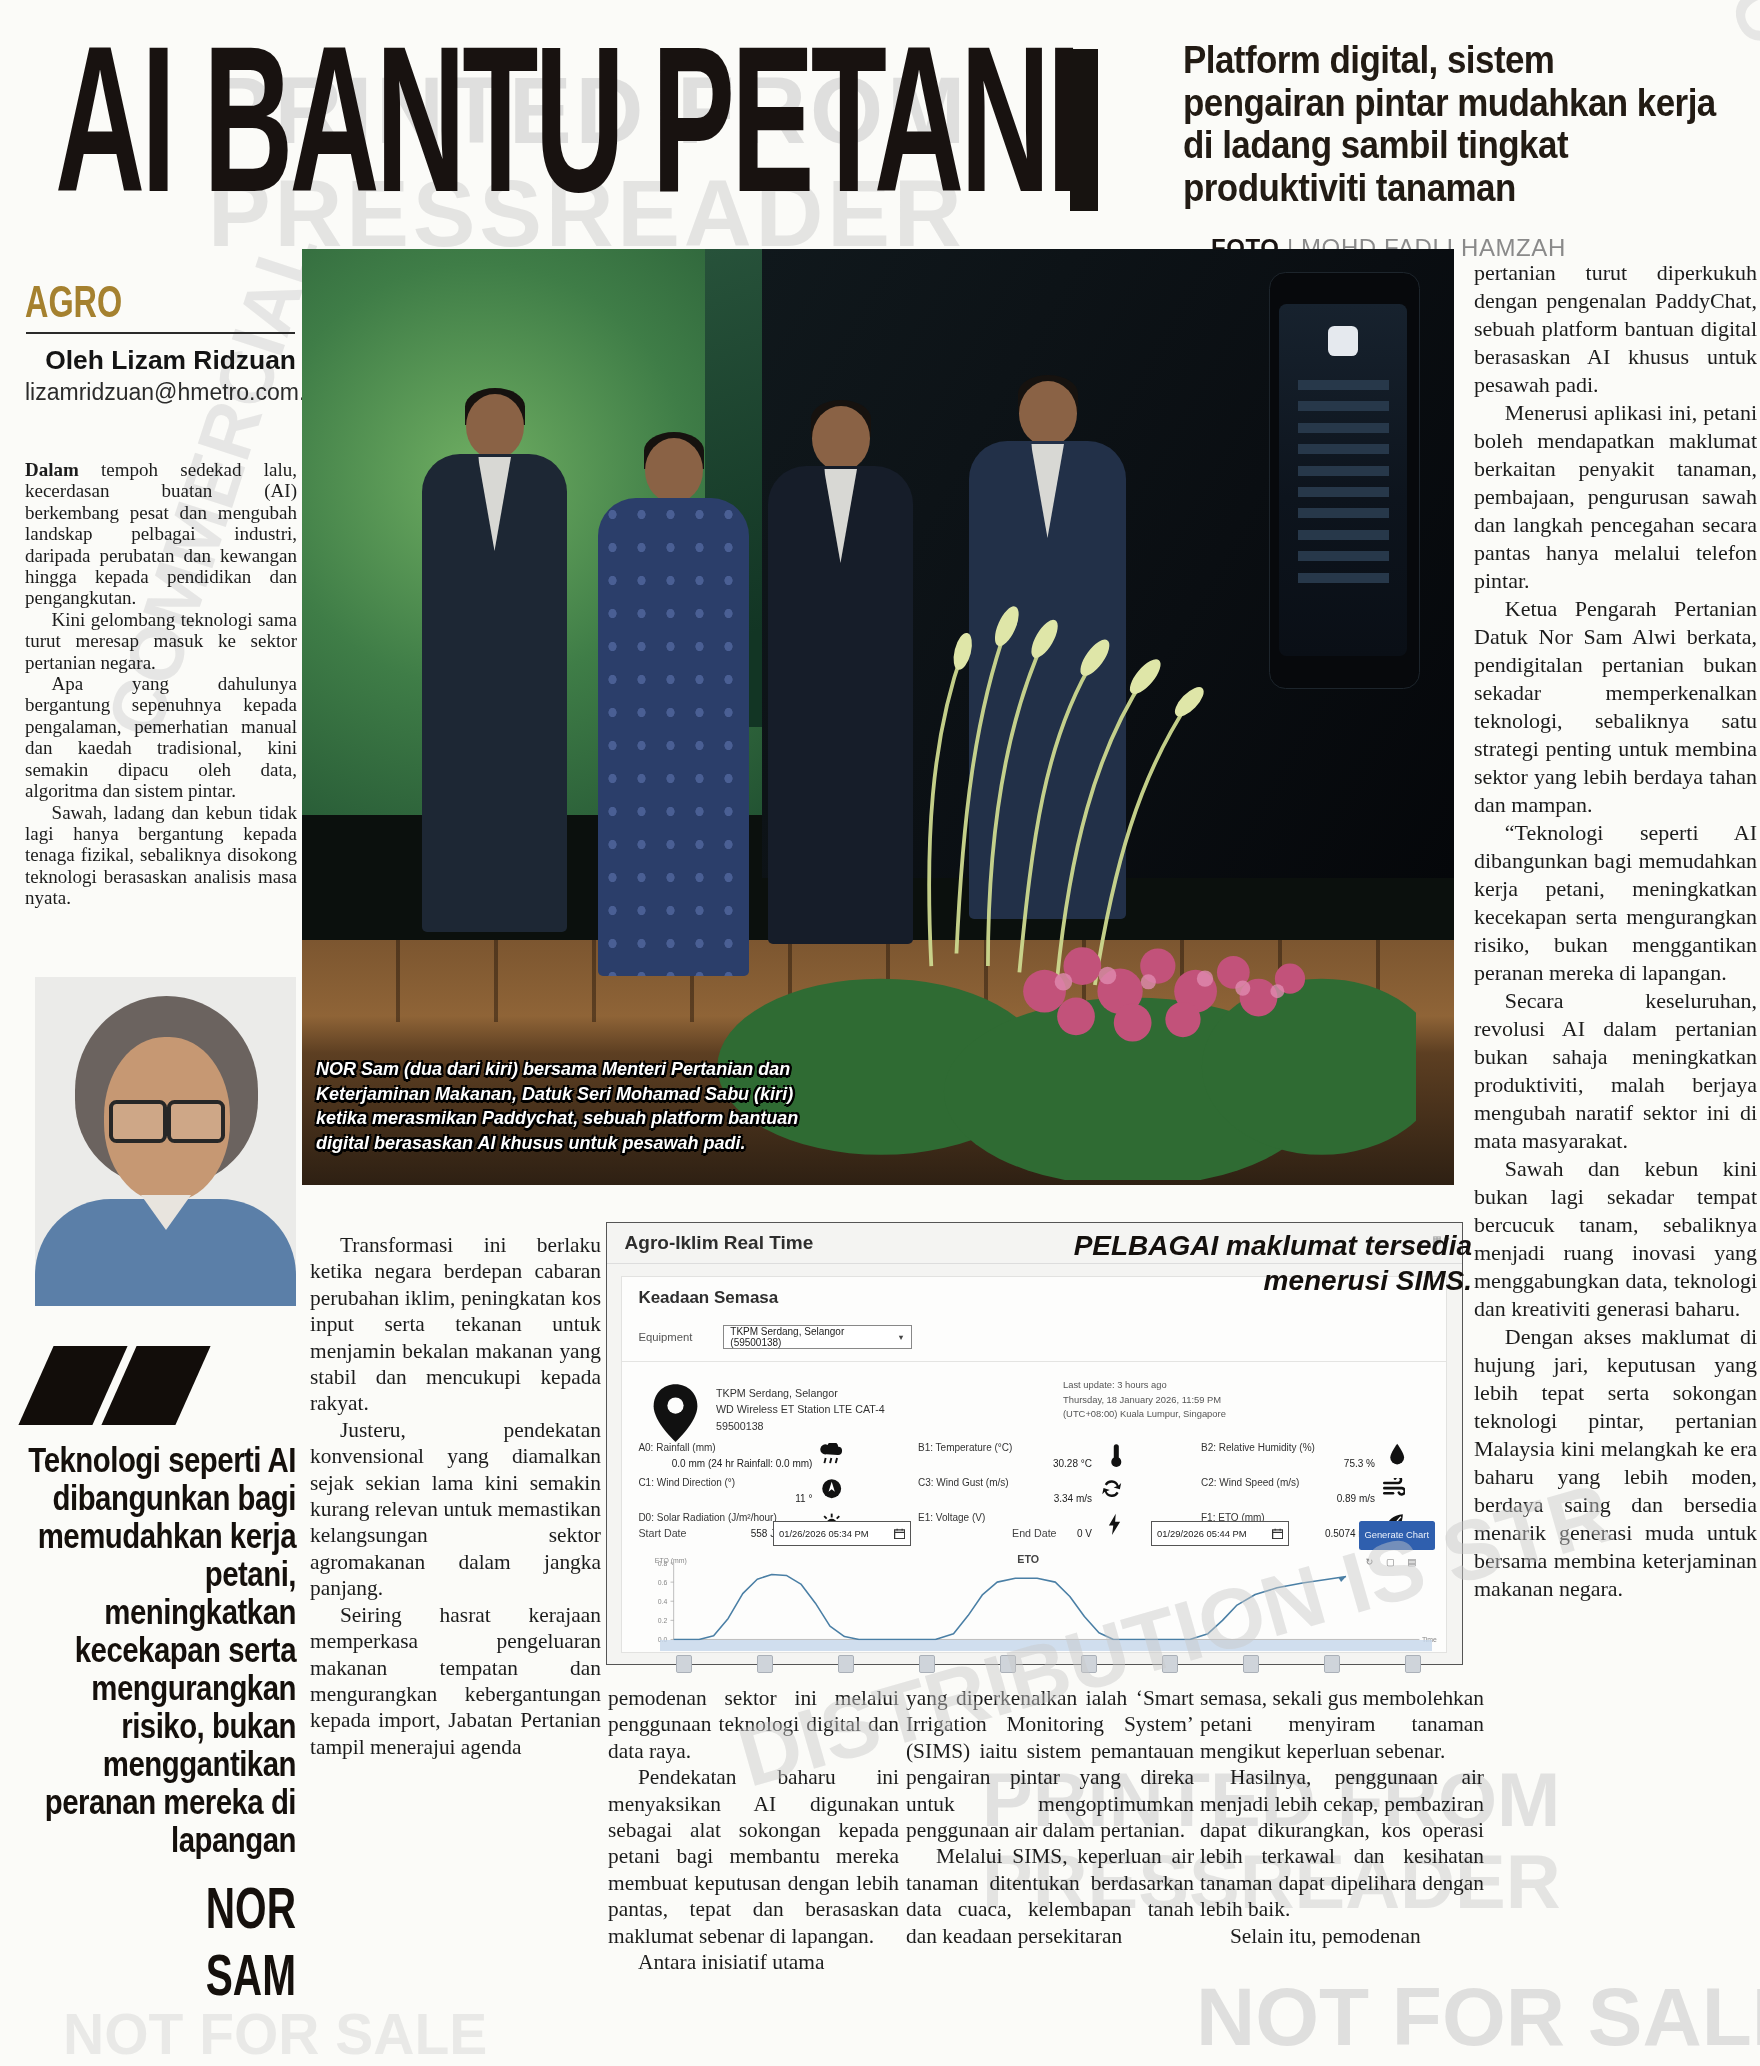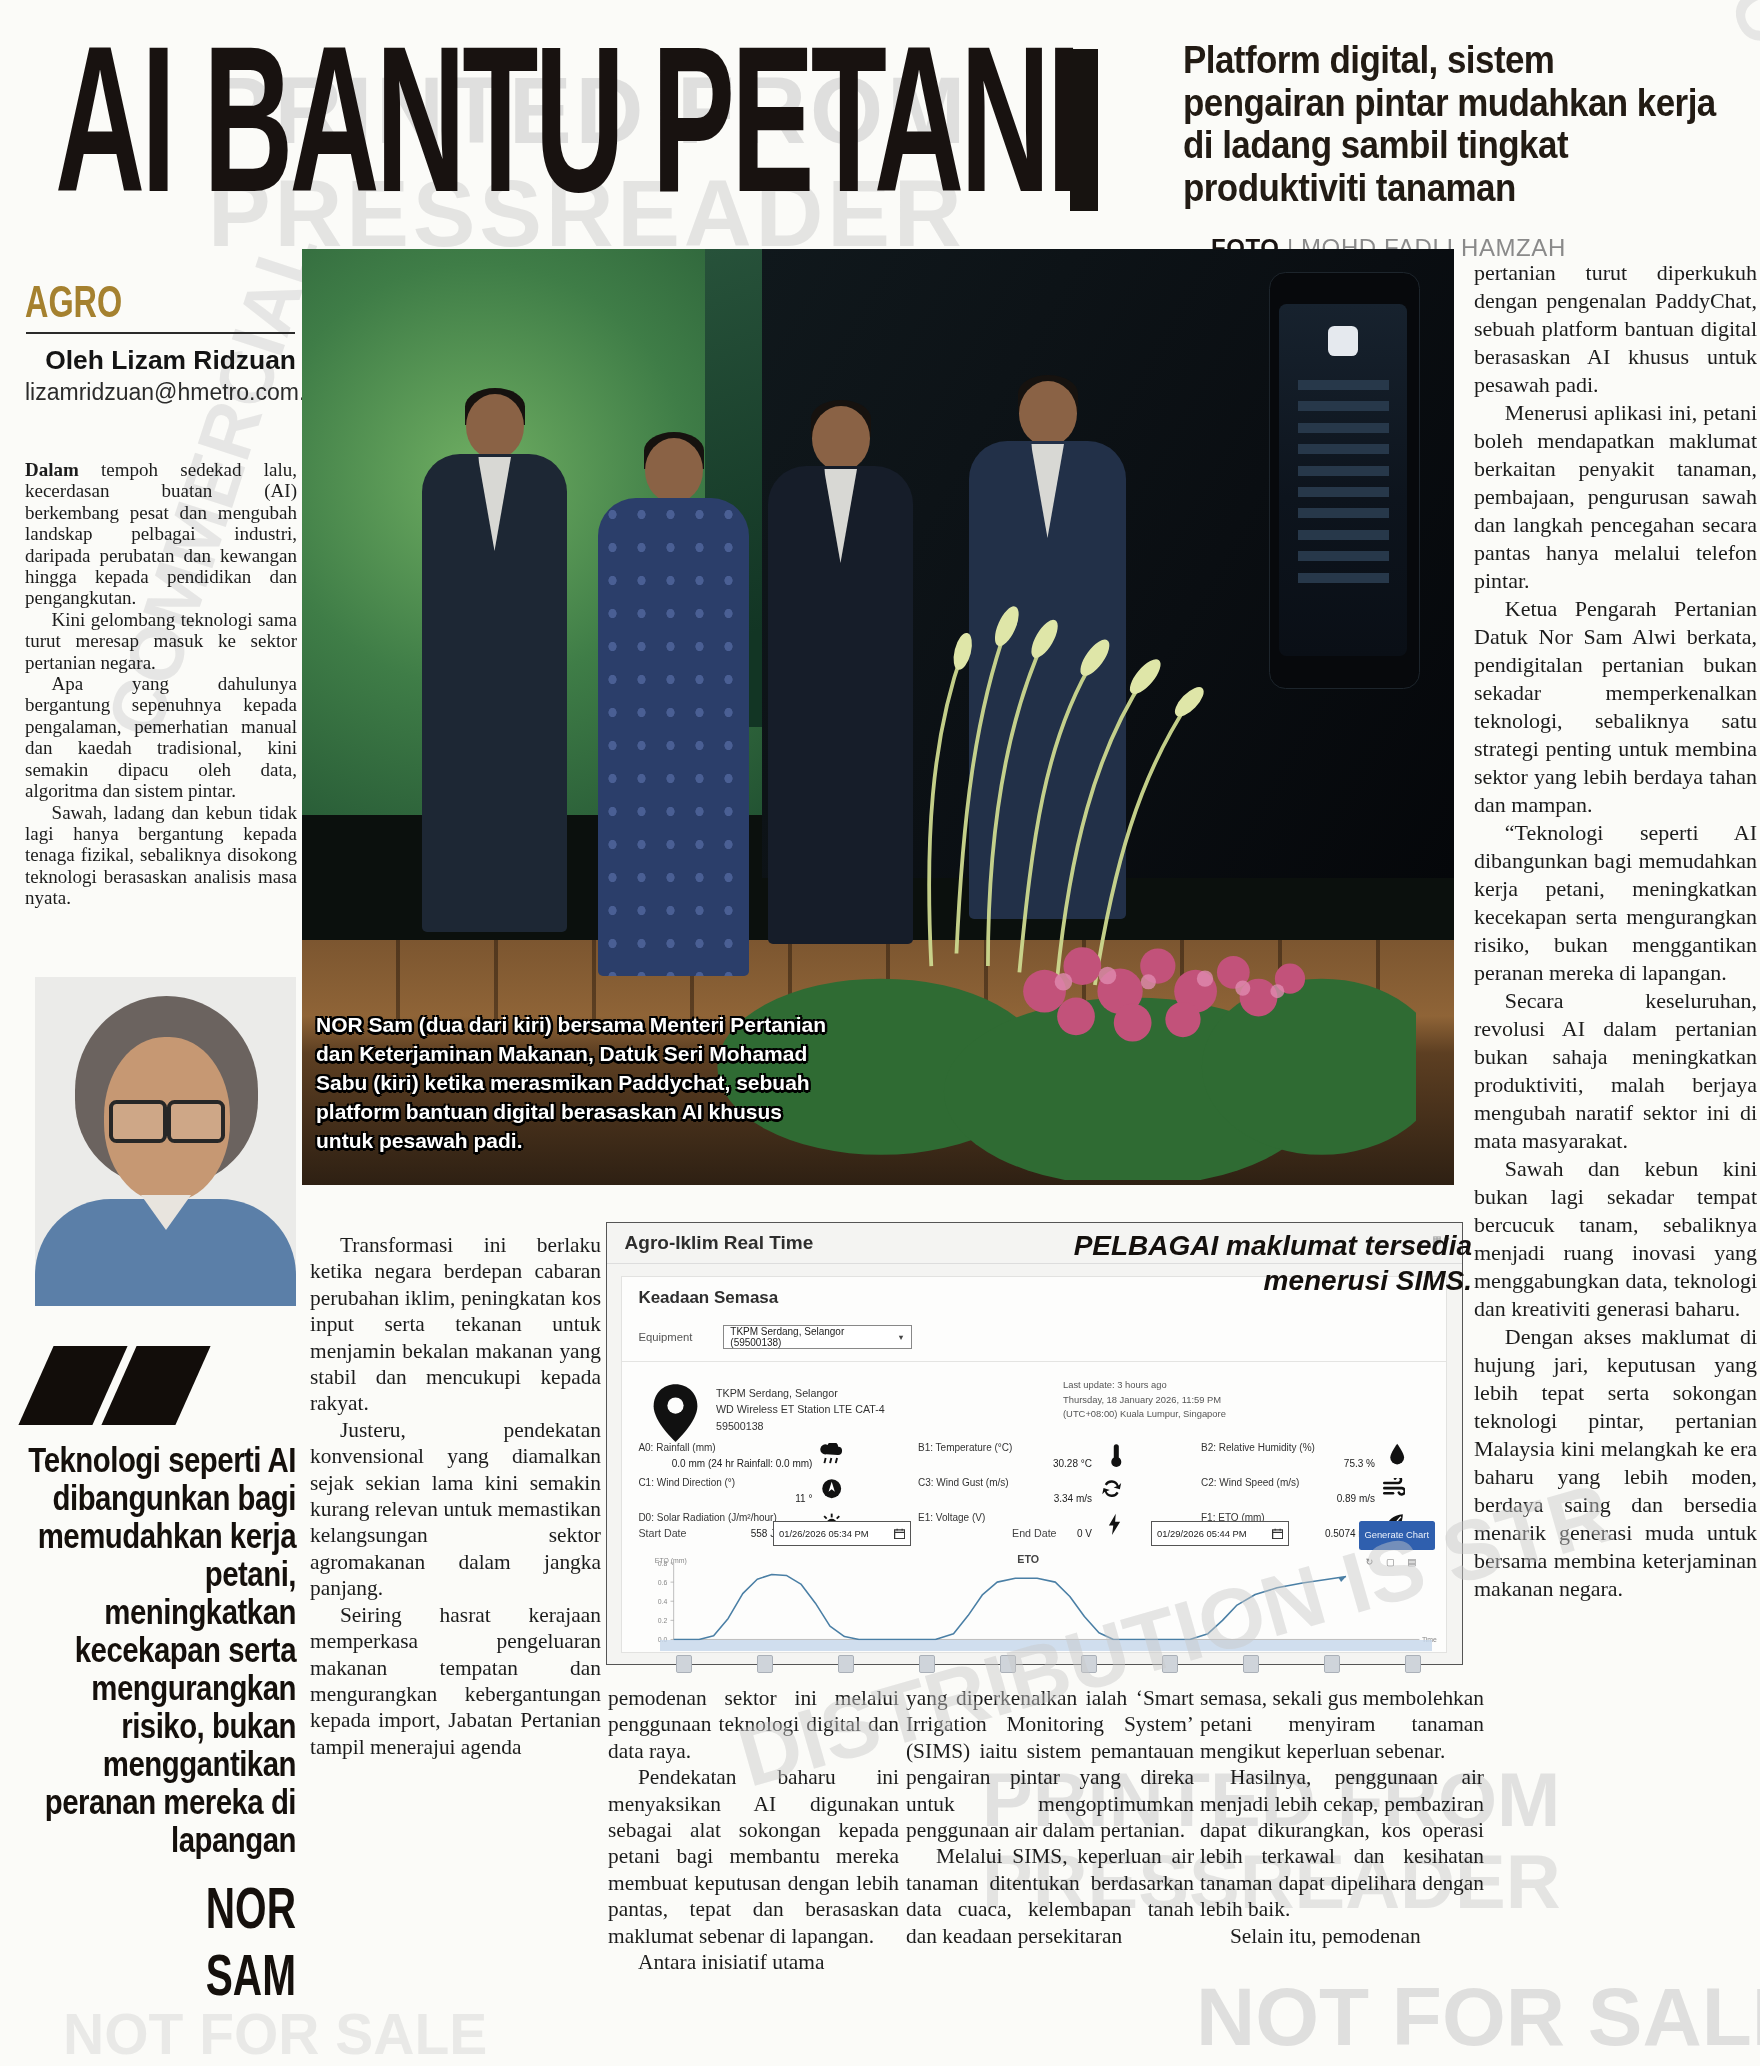--- a/index.html
+++ b/index.html
@@ -75,21 +75,21 @@
   .p3 .p-body{background:#161d29;}
   .p4 .p-body{background:#223048;}
   .p-shirt{position:absolute;left:50%;transform:translateX(-50%);top:63px;width:33px;height:94px;background:#d8d8d4;
      clip-path:polygon(0 0,100% 0,50% 100%);}
   .stage-floor{position:absolute;left:0;bottom:0;width:100%;height:245px;
      background:linear-gradient(180deg,#7c5630 0,#8f6437 76px,#5d3f22 113px,#2e2013 100%);}
   .stage-floor:before{content:"";position:absolute;left:0;top:0;width:100%;height:82px;
      background:repeating-linear-gradient(90deg,transparent 0 94px,rgba(40,25,12,.5) 94px 98px);}
   .plants{position:absolute;z-index:4;}
   .cap-photo{position:absolute;left:14px;bottom:29px;width:516px;z-index:5;
-     font-family:"Liberation Sans",sans-serif;font-weight:700;font-size:21px;line-height:1.38;color:#ffffff;
+     font-family:"Liberation Sans",sans-serif;font-weight:700;font-style:italic;font-size:18px;line-height:1.38;color:#ffffff;
      text-shadow:-1.9px -1.9px 0 #000,1.9px -1.9px 0 #000,-1.9px 1.9px 0 #000,1.9px 1.9px 0 #000,0 2.5px 0 #000,2.5px 0 0 #000;}
   
   #col2{left:310px;top:1232px;width:291px;font-size:21.4px;line-height:26.4px;}
   #col3{left:608px;top:1685px;width:291px;font-size:21.4px;line-height:26.4px;}
   #col4{left:906px;top:1685px;width:288px;font-size:21.4px;line-height:26.4px;}
   #col5{left:1200px;top:1685px;width:284px;font-size:21.4px;line-height:26.4px;}
   #right-col{left:1474px;top:259px;width:283px;font-size:22px;line-height:28px;}
   
   .dash{position:absolute;left:606px;top:1222px;width:855px;height:441px;background:#f4f4f2;border:1.9px solid #555;z-index:3;
         font-family:"Liberation Sans",sans-serif;color:#333;}

